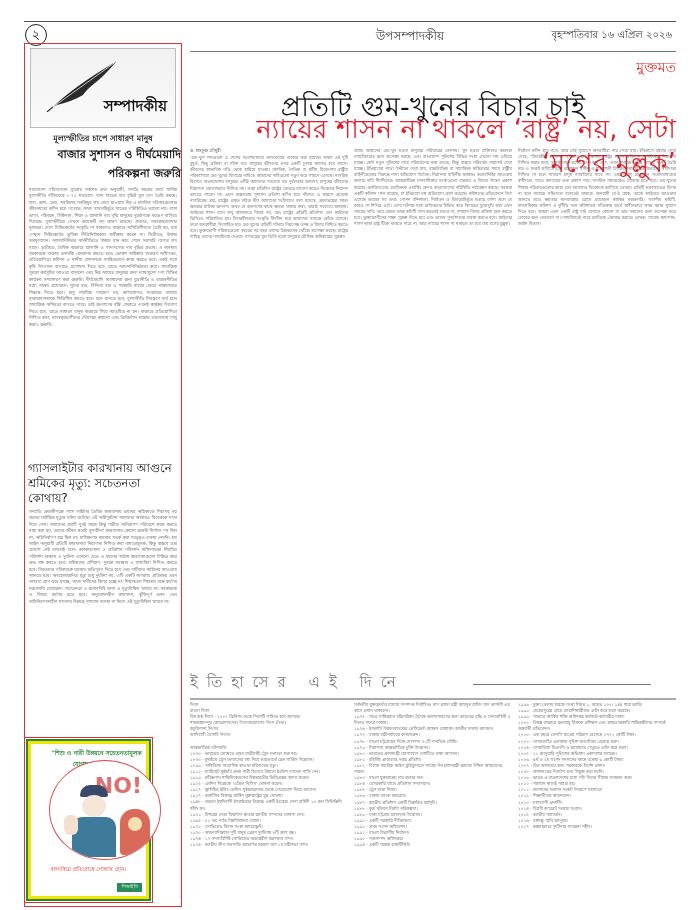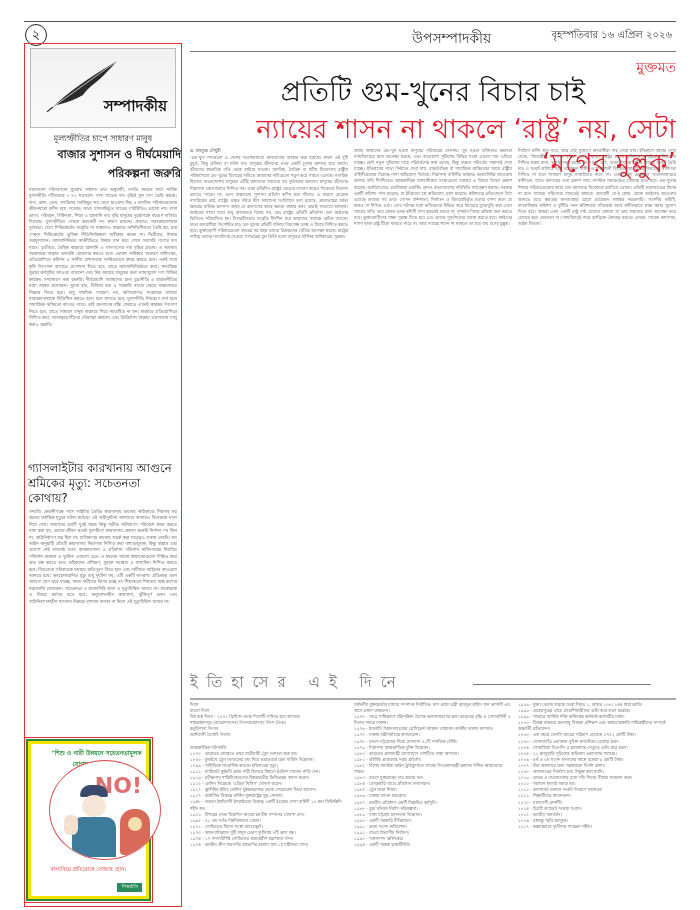--- a/index.html
+++ b/index.html
@@ -2,28 +2,28 @@
 <html><head>
 <meta charset="utf-8">
 <style>
   * { box-sizing: border-box; margin: 0; padding: 0; }
   html, body { width: 700px; height: 910px; background: #fff; overflow: hidden; }
   body { font-family: "DejaVu Sans", sans-serif; color: #222; position: relative; }
 
   .masthead { position: absolute; left: 24px; top: 21px; width: 652px; height: 22px; border-top: 1.5px solid #555; }
   .page-num { position: absolute; left: 1px; top: 2px; width: 22px; height: 22px; border: 1.5px solid #222; border-radius: 50%; font-size: 13px; line-height: 19px; text-align: center; font-family: "DejaVu Serif", serif; }
   .paper-name { position: absolute; left: 38px; top: 1px; font-size: 18px; font-weight: bold; font-family: "DejaVu Serif", serif; color: #111; letter-spacing: 0.5px; }
-  .section-label { position: absolute; left: 352px; top: 5px; font-size: 14px; color: #333; margin-left: 36px; }
+  .section-label { position: absolute; left: 352px; top: 5px; font-size: 12px; color: #333; }
   .date-label { position: absolute; right: 4px; top: 5px; font-size: 10px; color: #333; }
 
   .left-col { position: absolute; left: 24px; top: 43px; width: 158px; height: 864px; border: 1.5px solid #e03030; }
   .editorial-logo { margin: 4px 5px 0; height: 80px; border: 1px solid #bbb; background: linear-gradient(#f1f1f1, #fafafa); position: relative; overflow: hidden; }
   .quill { position: absolute; left: 12px; top: 8px; width: 80px; height: 55px; }
   .editorial-word { position: absolute; right: 8px; bottom: 8px; font-size: 15px; font-weight: bold; color: #111; font-family: "DejaVu Serif", serif; }
-  .ed-head1 { text-align: center; font-size: 8px; margin-top: 4px; color: #222; }
+  .ed-head1 { text-align: center; font-size: 8px; margin-top: 4px; color: #222; font-weight: bold; }
   .ed-head2 { text-align: right; font-size: 11px; font-weight: bold; color: #111; margin-top: 1px; }
   .col-text { font-size: 4.3px; line-height: 6.4px; color: #555; text-align: justify; padding: 3px 4px 0; }
   .left-head { text-align: left; font-size: 11.5px; line-height: 15px; color: #111; margin-top: 5px; padding: 0 3px; }
 
   .ad-box { position: absolute; left: 3px; top: 697px; width: 121px; height: 158px; border: 3px solid #f2e600; outline: 2px solid #2a8a3a; background: #fff; padding-left: 16px; }
   .ad-box::before { content: ""; position: absolute; inset: -7px; border: 1.5px solid #e03030; pointer-events: none; }
   .ad-title { text-align: center; font-size: 6px; color: #2a8a3a; margin-top: 4px; font-weight: bold; }
   .ad-circle { position: absolute; left: 18px; top: 16px; width: 112px; height: 100px; border: 1.5px solid #e05050; border-radius: 50%; overflow: hidden; background: #fff; }
   .no-text { position: absolute; right: 18px; top: 12px; font-size: 22px; font-weight: bold; color: #e07070; font-family: "DejaVu Sans", sans-serif; }
   .police { position: absolute; left: 22px; top: 24px; width: 44px; height: 72px; }
@@ -31,21 +31,21 @@
   .police .face { position:absolute; left:10px; top:10px; width:24px; height:22px; background:#f5e6d8; border-radius: 50%; }
   .police .body { position:absolute; left:0; top:32px; width:44px; height:40px; background:#3e7a9a; border-radius: 10px 10px 0 0; }
   .police .hand { position:absolute; left:-8px; top:30px; width:14px; height:20px; background:#f4e0cf; border-radius: 6px; }
   .bride { position: absolute; left: 70px; top: 48px; width: 30px; height: 46px; background: #d96a5a; border-radius: 14px 14px 4px 4px; }
   .bride .bface { position:absolute; left:8px; top:8px; width:14px; height:14px; background:#f6e0b0; border-radius:50%; }
   .ad-caption { position: absolute; left: 0; right: 0; top: 122px; text-align: center; font-size: 5.5px; color: #e03030; }
   .ad-credit { position: absolute; right: 4px; bottom: 4px; background: #2a8a5a; color: #fff; font-size: 4.5px; padding: 1px 4px; }
 
   .main-top-rule { position: absolute; left: 190px; top: 51px; width: 486px; border-top: 1.5px solid #777; }
   .kicker { position: absolute; left: 190px; top: 56px; width: 486px; text-align: right; color: #e03030; font-size: 14px; }
-  .headline1 { position: absolute; left: 190px; top: 75px; width: 486px; text-align: center; color: #111; font-size: 27px; line-height: 34px; letter-spacing: 0.2px; }
+  .headline1 { position: absolute; left: 190px; top: 90px; width: 486px; text-align: center; color: #111; font-size: 27px; line-height: 34px; letter-spacing: 0.2px; }
   .headline2 { position: absolute; left: 190px; top: 112px; width: 486px; text-align: right; color: #e51a2a; font-size: 26px; line-height: 34px; letter-spacing: 0.2px; }
 
   .article-cols { position: absolute; left: 190px; top: 148px; width: 486px; height: 510px; display: flex; gap: 6px; }
   .article-col { flex: 1; font-size: 4.2px; line-height: 6.1px; color: #555; text-align: justify; overflow: hidden; }
   .article-col .author { color: #333; margin-bottom: 1px; }
 
   .history-banner { position: absolute; left: 190px; top: 670px; width: 486px; height: 26px; }
   .history-title { position: absolute; left: 0; top: 0; font-size: 15px; color: #777; letter-spacing: 9px; font-family: "DejaVu Serif", serif; }
   .history-rule { position: absolute; left: 283px; top: 14px; width: 178px; border-top: 1.5px solid #777; }
   .history-bottom-rule { position: absolute; left: 190px; top: 698px; width: 486px; border-top: 2px solid #aaa; }

